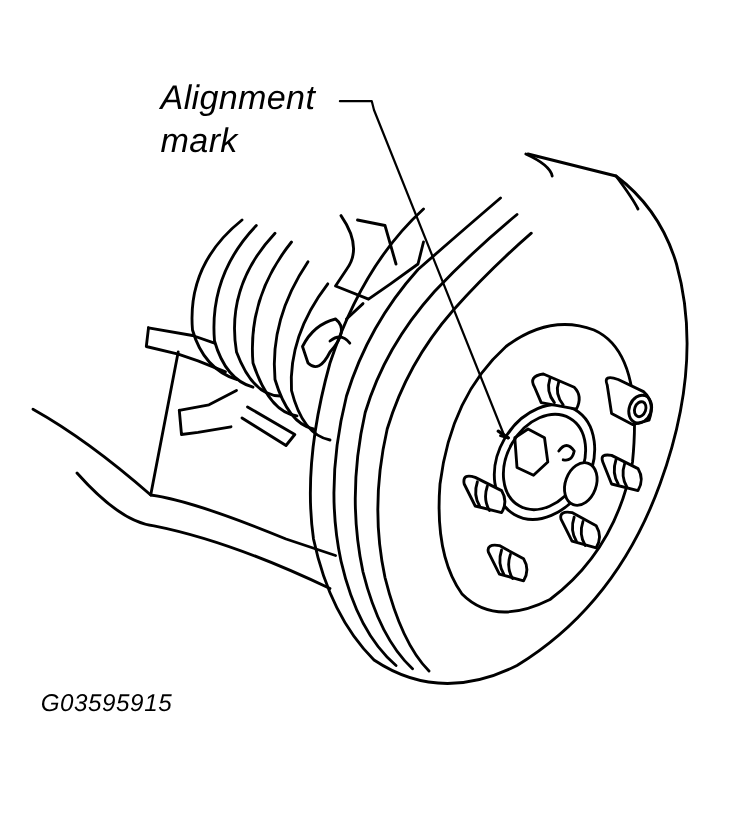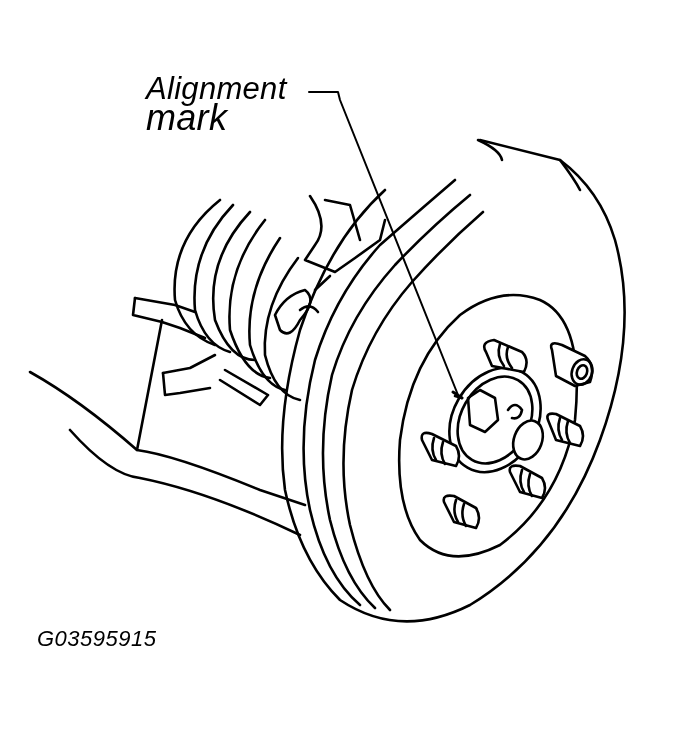--- a/index.html
+++ b/index.html
@@ -1,20 +1,20 @@
 <!DOCTYPE html>
 <html><head>
   <meta charset="utf-8">
   <style>
     html, body { margin: 0; padding: 0; background: #ffffff; }
     body { width: 679px; height: 742px; position: relative; overflow: hidden; font-family: "Liberation Sans", sans-serif; }
     .canvas { position: absolute; left: 0; top: 0; width: 587px; height: 742px; font-style: italic; }
     .label { position: absolute; color: #000; font-family: "Liberation Sans", sans-serif; font-weight: normal; line-height: 1; white-space: nowrap; }
     .callout-1 { left: 146px; top: 73px; font-size: 31px; letter-spacing: 0.3px; }
-    .callout-2 { left: 146px; top: 100px; font-size: 36px; letter-spacing: 0.3px; }
+    .callout-2 { left: 146px; top: 112px; font-size: 31px; letter-spacing: 0.3px; }
     .figcode { left: 37px; top: 628px; font-size: 22px; letter-spacing: 0.5px; }
     svg .ln { fill: none; stroke: #000; stroke-width: 2.6; stroke-linecap: round; stroke-linejoin: round; }
     svg .fw { fill: #fff; stroke: #000; stroke-width: 2.6; stroke-linejoin: round; }
   </style>
 </head>
 <body>
 
 <div class="canvas">
   <svg width="679" height="742" viewBox="0 0 679 742">
 

